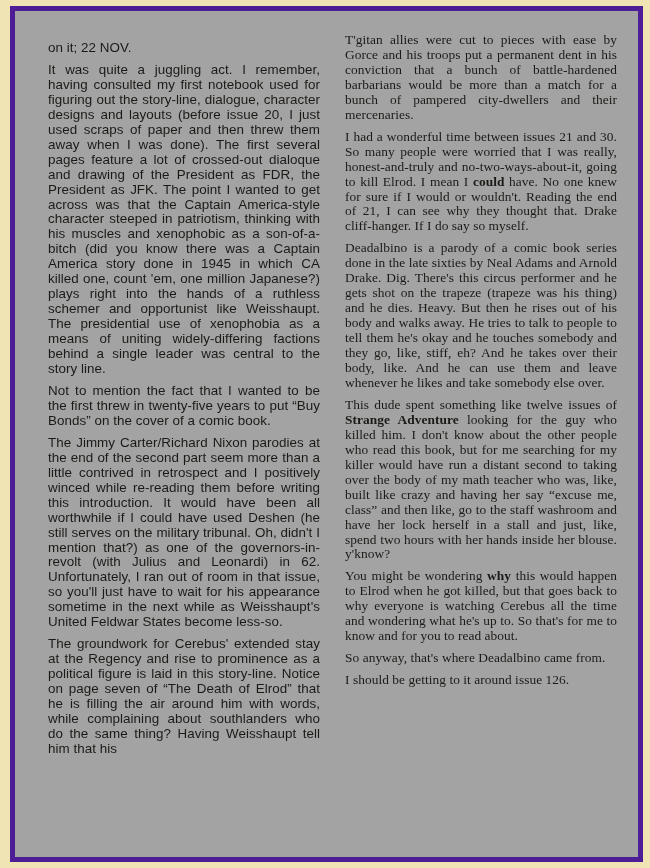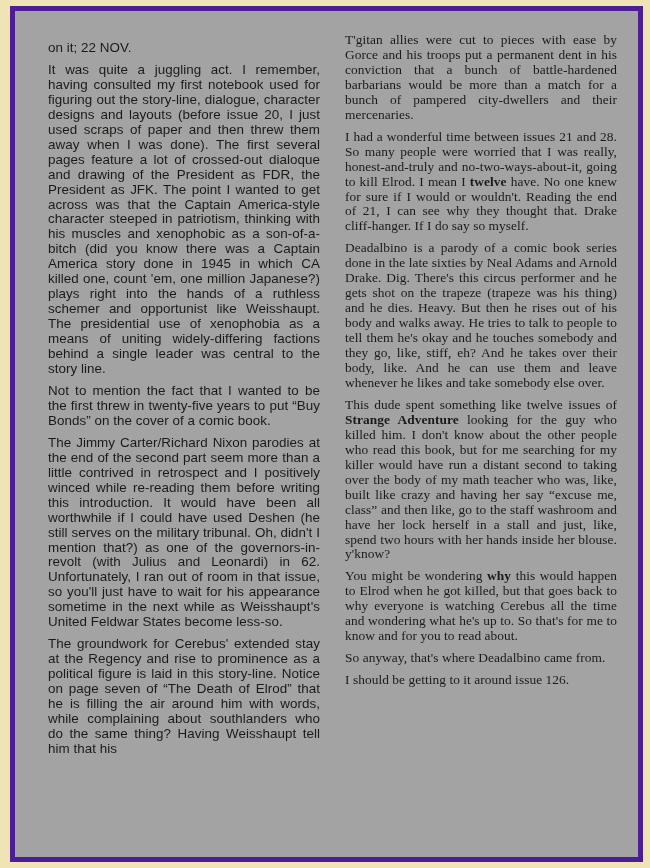--- a/index.html
+++ b/index.html
@@ -32,20 +32,20 @@
   <div class="col left">
     <p>on it; 22 NOV.</p>
     <p>It was quite a juggling act. I remember, having consulted my first notebook used for figuring out the story-line, dialogue, character designs and layouts (before issue 20, I just used scraps of paper and then threw them away when I was done). The first several pages feature a lot of crossed-out dialoque and drawing of the President as FDR, the President as JFK. The point I wanted to get across was that the Captain America-style character steeped in patriotism, thinking with his muscles and xenophobic as a son-of-a-bitch (did you know there was a Captain America story done in 1945 in which CA killed one, count 'em, one million Japanese?) plays right into the hands of a ruthless schemer and opportunist like Weisshaupt. The presidential use of xenophobia as a means of uniting widely-differing factions behind a single leader was central to the story line.</p>
     <p>Not to mention the fact that I wanted to be the first threw in twenty-five years to put “Buy Bonds” on the cover of a comic book.</p>
     <p>The Jimmy Carter/Richard Nixon parodies at the end of the second part seem more than a little contrived in retrospect and I positively winced while re-reading them before writing this introduction. It would have been all worthwhile if I could have used Deshen (he still serves on the military tribunal. Oh, didn't I mention that?) as one of the governors-in-revolt (with Julius and Leonardi) in 62. Unfortunately, I ran out of room in that issue, so you'll just have to wait for his appearance sometime in the next while as Weisshaupt's United Feldwar States become less-so.</p>
     <p>The groundwork for Cerebus' extended stay at the Regency and rise to prominence as a political figure is laid in this story-line. Notice on page seven of “The Death of Elrod” that he is filling the air around him with words, while complaining about southlanders who do the same thing? Having Weisshaupt tell him that his</p>
   </div>
 
   <div class="col right">
     <p>T'gitan allies were cut to pieces with ease by Gorce and his troops put a permanent dent in his conviction that a bunch of battle-hardened barbarians would be more than a match for a bunch of pampered city-dwellers and their mercenaries.</p>
-    <p><span>I had a wonderful time between issues 21 and 28. So many people were worried that I was really, honest-and-truly and no-two-ways-about-it, going to kill Elrod. I mean I </span><b>twelve</b><span> have. No one knew for sure if I would or wouldn't. Reading the end of 21, I can see why they thought that. Drake cliff-hanger. If I do say so myself.</span></p>
+    <p><span>I had a wonderful time between issues 21 and 30. So many people were worried that I was really, honest-and-truly and no-two-ways-about-it, going to kill Elrod. I mean I </span><b>could</b><span> have. No one knew for sure if I would or wouldn't. Reading the end of 21, I can see why they thought that. Drake cliff-hanger. If I do say so myself.</span></p>
     <p>Deadalbino is a parody of a comic book series done in the late sixties by Neal Adams and Arnold Drake. Dig. There's this circus performer and he gets shot on the trapeze (trapeze was his thing) and he dies. Heavy. But then he rises out of his body and walks away. He tries to talk to people to tell them he's okay and he touches somebody and they go, like, stiff, eh? And he takes over their body, like. And he can use them and leave whenever he likes and take somebody else over.</p>
     <p><span>This dude spent something like twelve issues of </span><b>Strange Adventure</b><span> looking for the guy who killed him. I don't know about the other people who read this book, but for me searching for my killer would have run a distant second to taking over the body of my math teacher who was, like, built like crazy and having her say “excuse me, class” and then like, go to the staff washroom and have her lock herself in a stall and just, like, spend two hours with her hands inside her blouse. y'know?</span></p>
     <p><span>You might be wondering </span><b>why</b><span> this would happen to Elrod when he got killed, but that goes back to why everyone is watching Cerebus all the time and wondering what he's up to. So that's for me to know and for you to read about.</span></p>
     <p>So anyway, that's where Deadalbino came from.</p>
     <p>I should be getting to it around issue 126.</p>
   </div>
 </div>
 
 </body></html>

